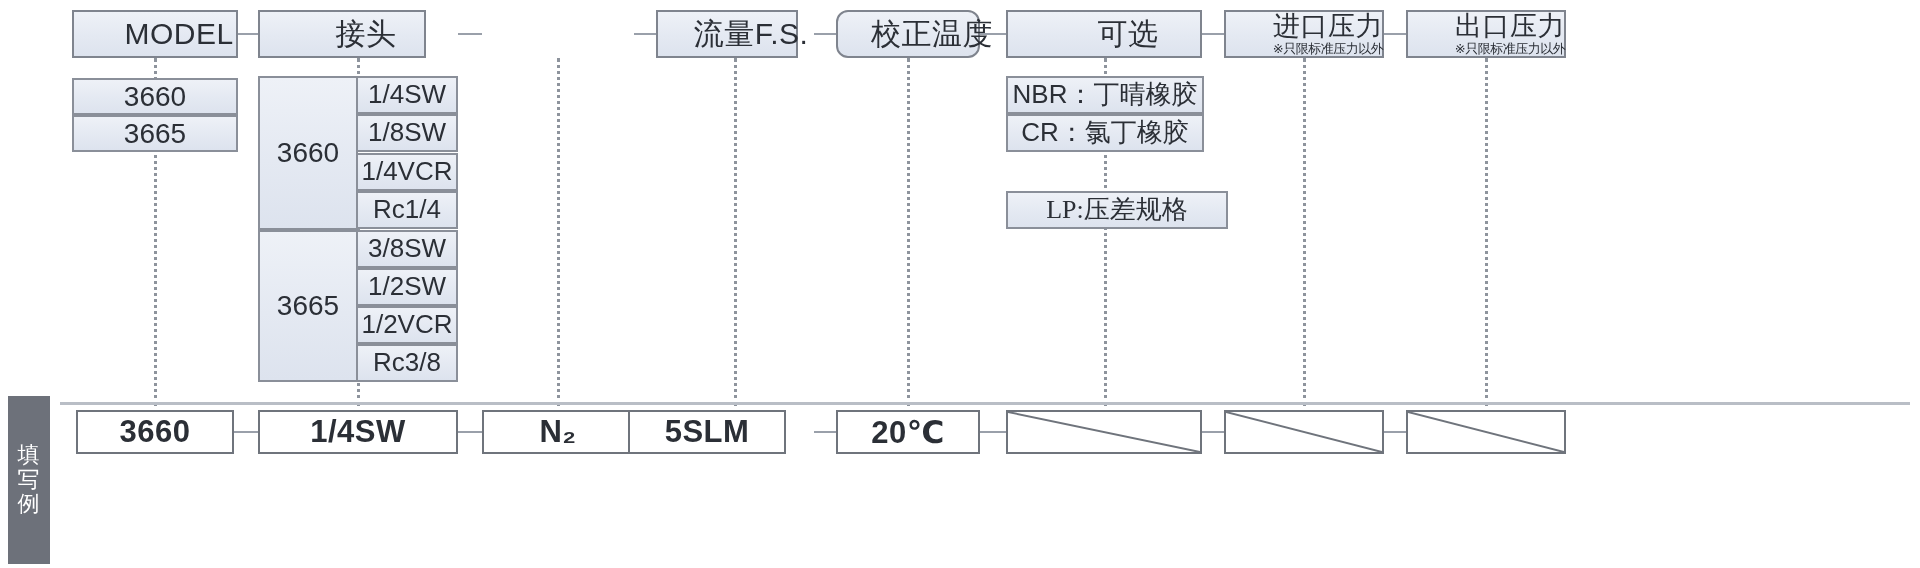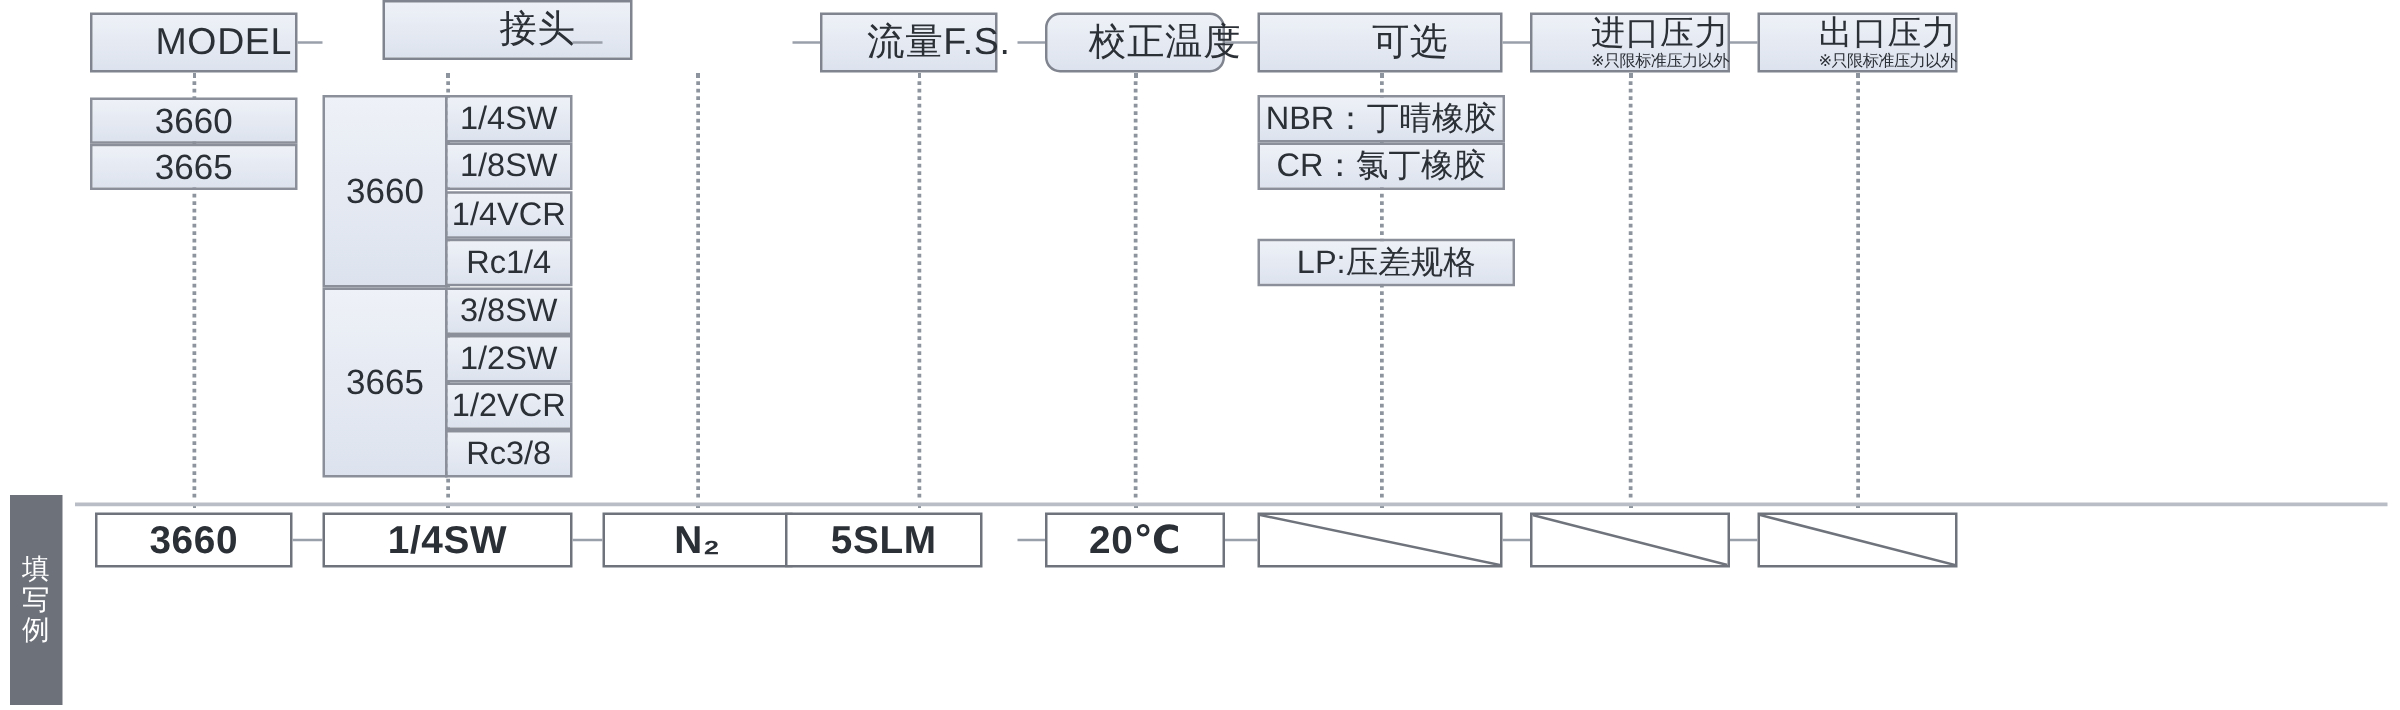--- a/index.html
+++ b/index.html
@@ -119,21 +119,21 @@
 </head>
 <body>
 
 <div id="root">
 
   <div class="cell hdr" style="left:72px;top:10px;width:166px;">
     <span class="main">MODEL</span>
   </div>
   <div class="hconn" style="left:238px;top:33px;width:20px;"></div>
 
-  <div class="cell hdr" style="left:258px;top:0;width:200px;margin-left:48px;">
+  <div class="cell hdr" style="left:258px;top:10px;width:168px;">
     <span class="main">接头</span>
   </div>
   <div class="hconn" style="left:458px;top:33px;width:24px;"></div>
 
   <div class="hconn" style="left:634px;top:33px;width:22px;"></div>
 
   <div class="cell hdr" style="left:656px;top:10px;width:142px;">
     <span class="main">流量F.S.</span>
   </div>
   <div class="hconn" style="left:814px;top:33px;width:22px;"></div>
@@ -207,21 +207,21 @@
   <div class="cell fit" style="left:356px;top:344px;width:102px;">
     <span>Rc3/8</span>
   </div>
 
   <div class="cell optline" style="left:1006px;top:114px;width:198px;">
     <span>CR：氯丁橡胶</span>
   </div>
   <div class="cell optline" style="left:1006px;top:76px;width:198px;">
     <span>NBR：丁晴橡胶</span>
   </div>
-  <div class="cell optline" style="left:1006px;top:191px;width:206px;">
+  <div class="cell optline" style="left:1006px;top:191px;width:222px;font-family:Liberation Serif, serif;">
     <span>LP:压差规格</span>
   </div>
 
   <div class="rail" style="left:60px;top:402px;width:1850px;"></div>
 
   <div class="sidetab" style="left:8px;top:396px;width:42px;height:168px;">
     <span>填</span>
     <span>写</span>
     <span>例</span>
   </div>

